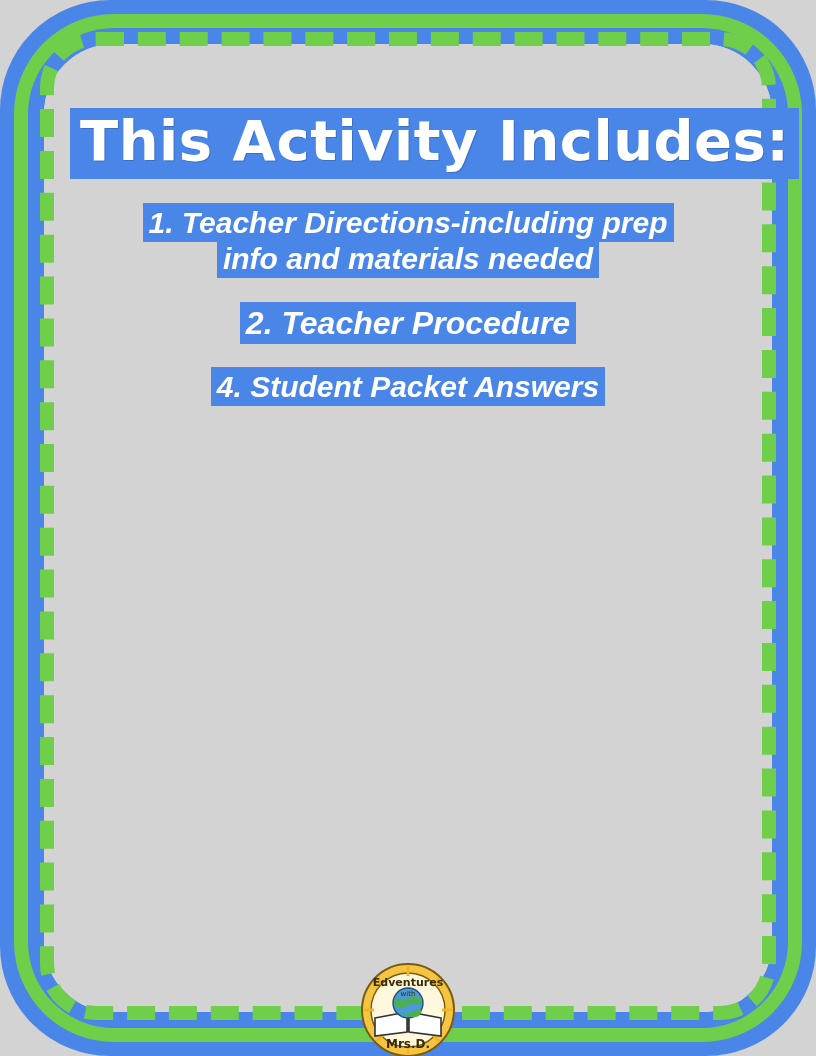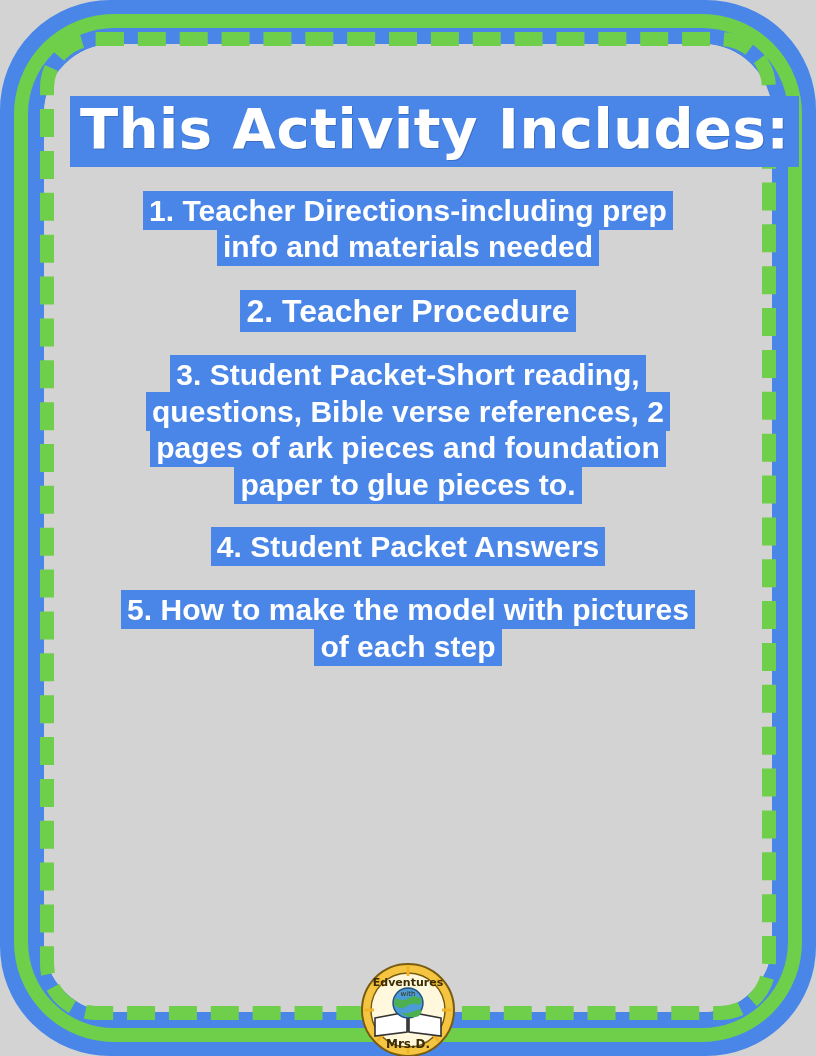--- a/index.html
+++ b/index.html
@@ -91,37 +91,38 @@
   .title {
     display: inline-block;
     font-family: "DejaVu Sans", sans-serif;
     font-weight: bold;
     font-size: 56px;
     line-height: 1.12;
     color: #ffffff;
     background: #4a86e8;
     letter-spacing: 0.5px;
     padding: 2px 10px 6px 10px;
-    margin: 0 0 26px 0;
+    margin: 12px 0 26px 0;
     white-space: nowrap;
     text-shadow: 1px 1px 0 #3a6fc4;
   }
 
   .item {
     margin: 0 0 26px 0;
     line-height: 1.22;
     font-size: 30px;
     font-weight: bold;
     color: #ffffff;
   }
   .item span.txt {
     background: #4a86e8;
     box-shadow: 0 0 0 2px #4a86e8;
     padding: 1px 4px;
     box-decoration-break: clone;
+    font-style: italic;
     -webkit-box-decoration-break: clone;
   }
   .item-1 { font-size: 30px; }
   .item-2 { font-size: 32px; }
   .item-3 { font-size: 30px; }
   .item-4 { font-size: 30px; }
   .item-5 { font-size: 30px; }
   .item-6 { font-size: 30px; }
 
   .item-1 { width: 560px; margin-left: auto; margin-right: auto; }
@@ -154,31 +155,25 @@
     <div class="title">This Activity Includes:</div>
 
     <div class="item item-1">
       <span class="txt">1.   Teacher Directions-including prep info and materials needed</span>
     </div>
 
     <div class="item item-2">
       <span class="txt">2.   Teacher Procedure</span>
     </div>
 
-    <div class="item item-3">
-      <span class="txt">3.  Student Packet-Short reading, questions, Bible verse references, 2 pages of ark pieces and foundation paper to glue pieces to.</span>
-    </div>
 
     <div class="item item-4">
       <span class="txt">4.   Student Packet Answers</span>
     </div>
 
-    <div class="item item-5">
-      <span class="txt">5.  How to make the model with pictures of each step</span>
-    </div>
 
 
   </div>
 
   <div class="logo">
     <svg width="126" height="108" viewBox="0 0 126 108" xmlns="http://www.w3.org/2000/svg">
 
       <g>
         <circle cx="63" cy="54" r="46" fill="#f5c542" stroke="#7a5c10" stroke-width="2"></circle>
         <circle cx="63" cy="54" r="37" fill="#fff8dc" stroke="#7a5c10" stroke-width="1.5"></circle>

